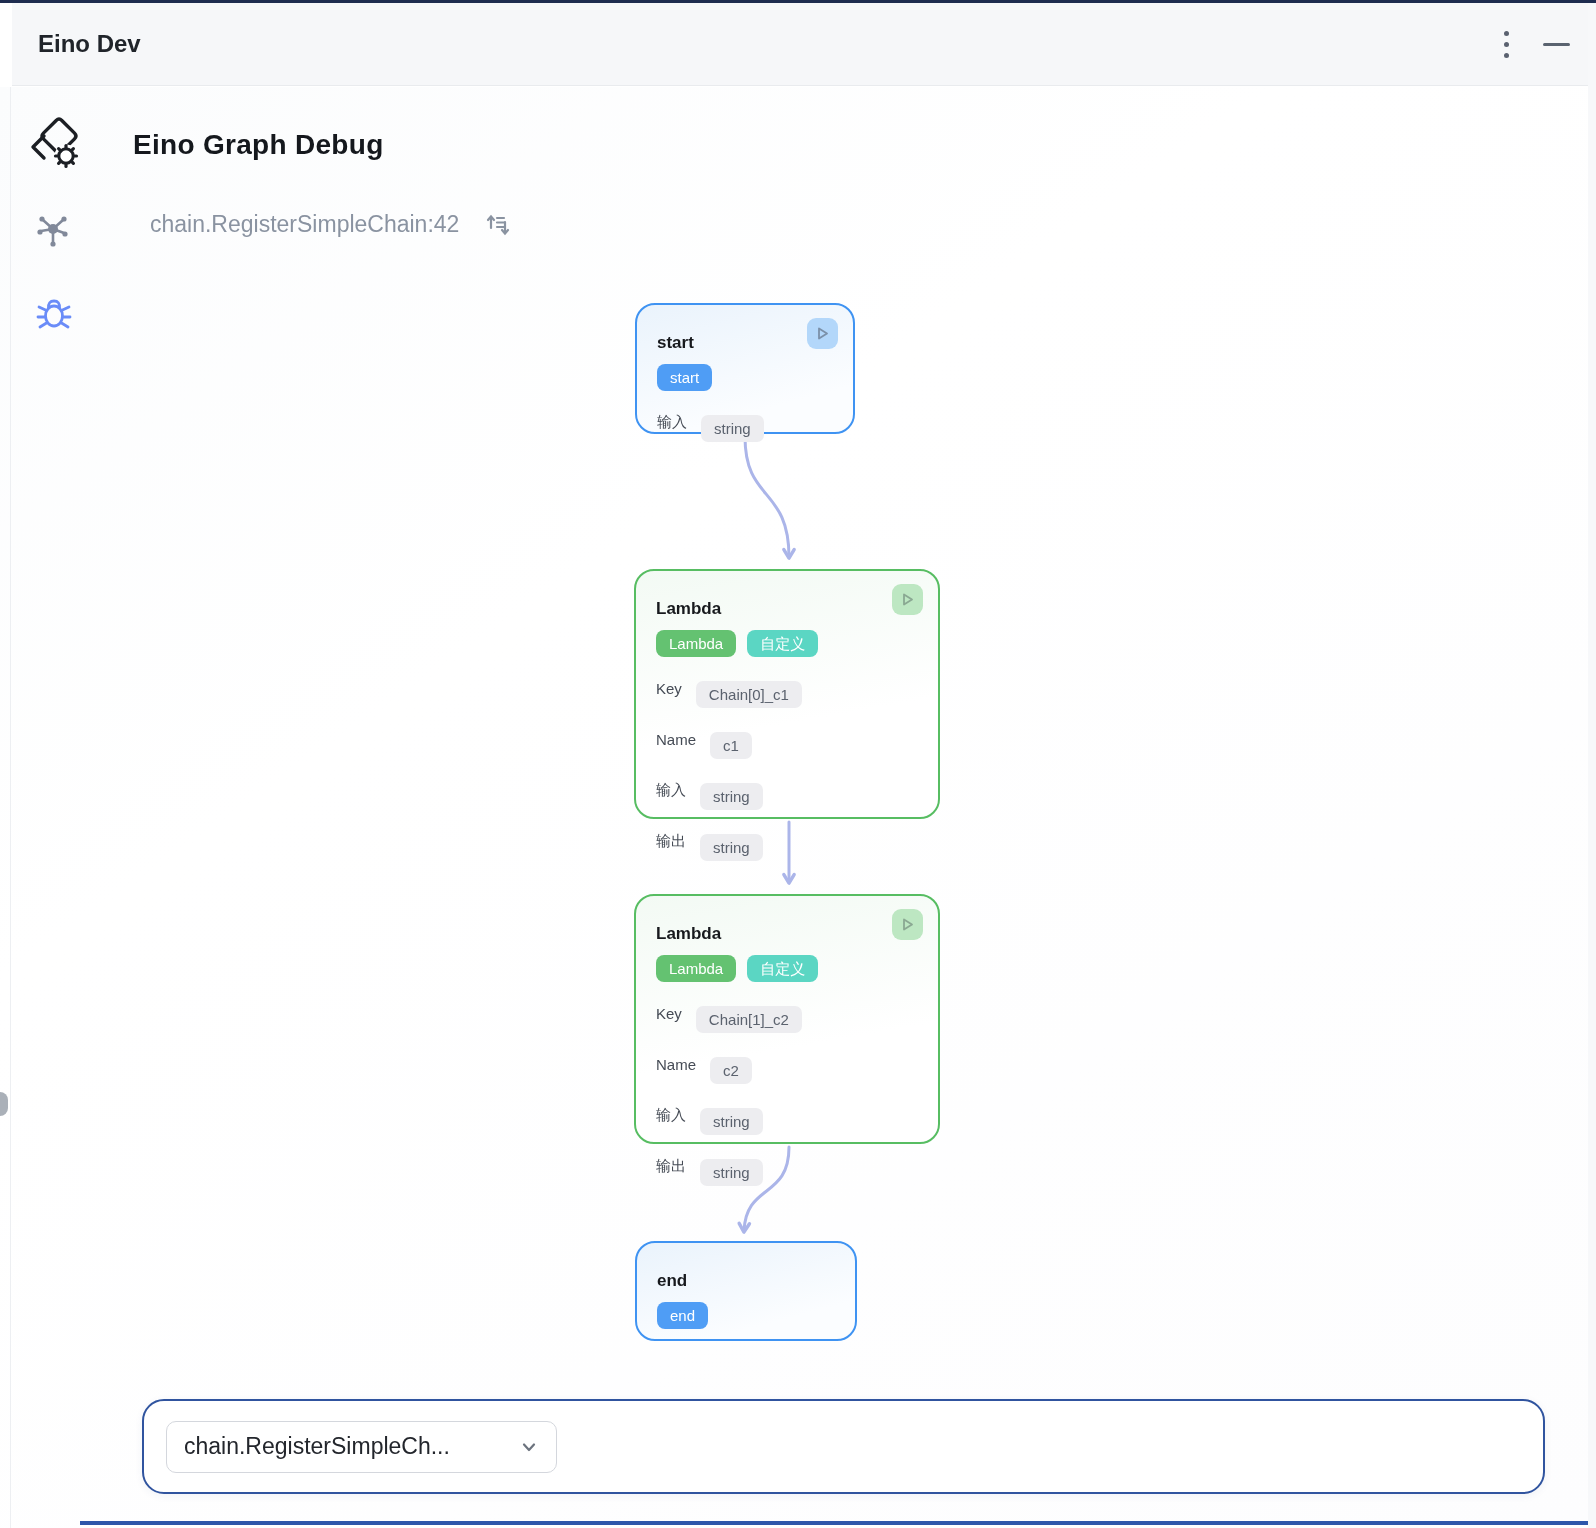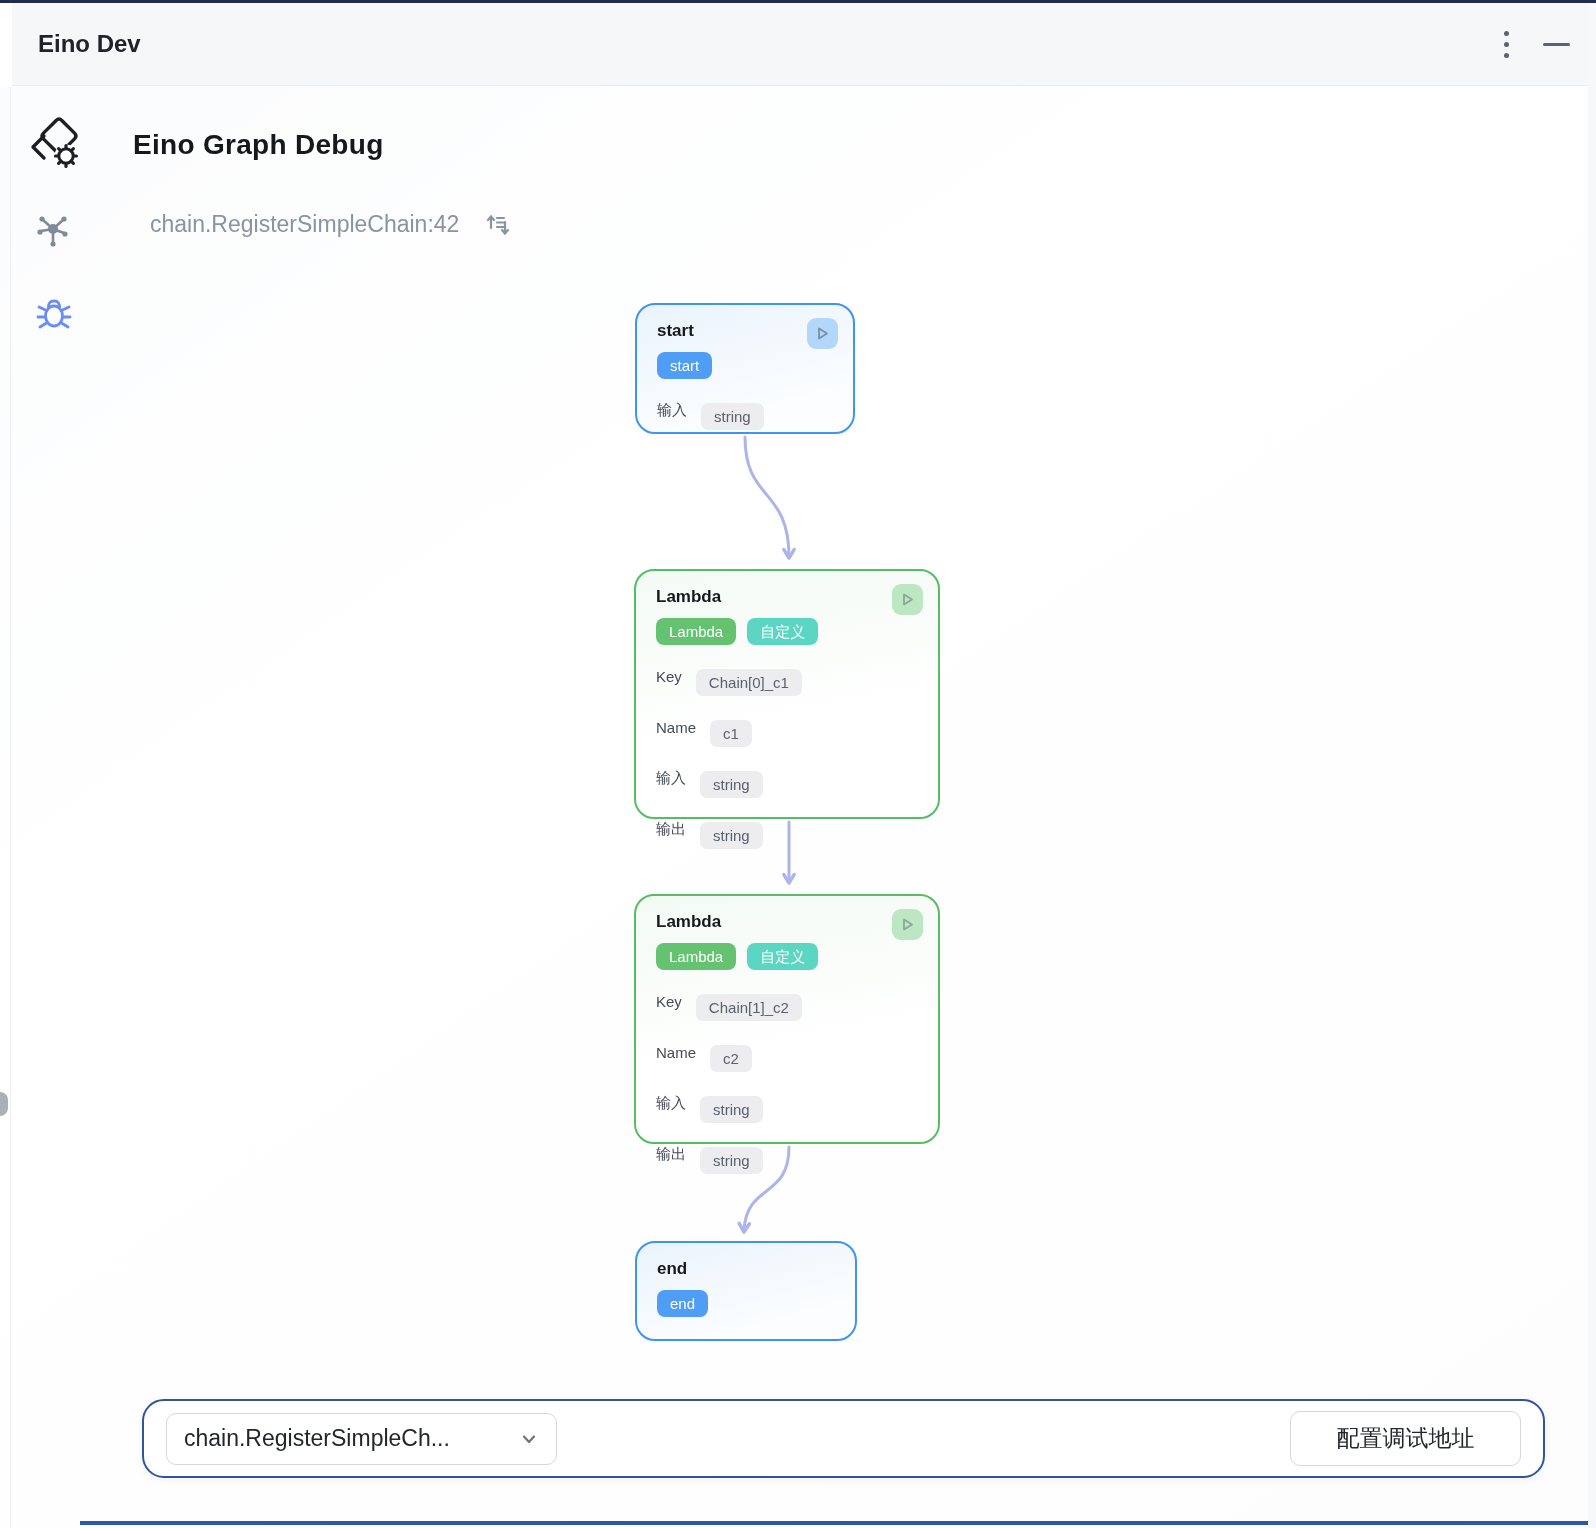--- a/index.html
+++ b/index.html
@@ -37,21 +37,21 @@
   .rail-icon.bug { left:34px; top:206px; }
 
   .graph-ref-row { position:absolute; left:150px; top:123px; display:flex;
     align-items:center; gap:26px; }
   .graph-ref { font-size:23px; color:#8a93a1; }
   .sort-icon { cursor:pointer; margin-top:2px; }
 
   .edges-svg { position:absolute; left:0; top:0; width:1596px; height:1441px;
     pointer-events:none; }
 
-  .node { position:absolute; border-radius:20px; padding:16px 20px; cursor:pointer; }
+  .node { position:absolute; border-radius:20px; padding:28px 20px; cursor:pointer; }
   .node.blue { border:2.5px solid #3f93f2;
     background:linear-gradient(165deg,#eaf3fc 0%,#fbfdff 75%); }
   .node.green { border:2.5px solid #57bd62;
     background:linear-gradient(170deg,#f3faf4 0%,#ffffff 60%); }
   .node-start { left:635px; top:216px; width:220px; height:131px; }
   .node-lambda1 { left:634px; top:482px; width:306px; height:250px; }
   .node-lambda2 { left:634px; top:807px; width:306px; height:250px; }
   .node-end { left:635px; top:1154px; width:222px; height:100px; }
 
   .node-title { font-size:17px; font-weight:700; color:#17191d; margin-bottom:11px; }
@@ -65,21 +65,21 @@
   .row-label { font-size:15px; color:#454b55; }
   .pill { background:#ededf0; color:#5b626e; font-size:15px; line-height:1;
     padding:6px 13px; border-radius:7px;margin-top:12px; }
 
   .play-btn { position:absolute; top:13px; right:15px; width:31px; height:31px;
     border-radius:9px; display:flex; align-items:center; justify-content:center;
     cursor:pointer; }
   .play-btn.blue { background:#b3d7fa; }
   .play-btn.green { background:#bde7c2; }
 
-  .toolbar { position:absolute; left:142px; top:1312px; width:1403px; height:79px;
+  .toolbar { position:absolute; left:142px; top:1312px; width:1403px; height:95px;
     border:2px solid #30549f; border-radius:22px; background:#ffffff;
     display:flex; align-items:center; justify-content:space-between;
     padding:0 22px; box-shadow:0 2px 8px rgba(40,70,140,.06); }
   .target-select { width:391px; height:52px; border:1.5px solid #d4d7dd;
     border-radius:10px; background:#ffffff; display:flex; align-items:center;
     justify-content:space-between; padding:0 17px; cursor:pointer; }
   .target-select-value { font-size:23px; color:#23262c; white-space:nowrap; }
   .configure-btn { width:231px; height:55px; border:1.5px solid #d4d7dd;
     border-radius:10px; background:#ffffff; font-size:23px; color:#23262c;
     display:flex; align-items:center; justify-content:center; cursor:pointer;
@@ -274,17 +274,16 @@
     </div>
   </div>
 
   <div class="toolbar">
     <div class="target-select">
       <span class="target-select-value">chain.RegisterSimpleCh...</span>
       <svg width="20" height="20" viewBox="0 0 20 20">
         <path d="M5 7.5 L10 13 L15 7.5" fill="none" stroke="#6c737e" stroke-width="2.2" stroke-linecap="round" stroke-linejoin="round"></path>
       </svg>
     </div>
-    <button class="configure-btn">配置调试地址</button>
   </div>
 
   <div class="bottom-panel-edge"></div>
 </div>
 
 </body></html>

